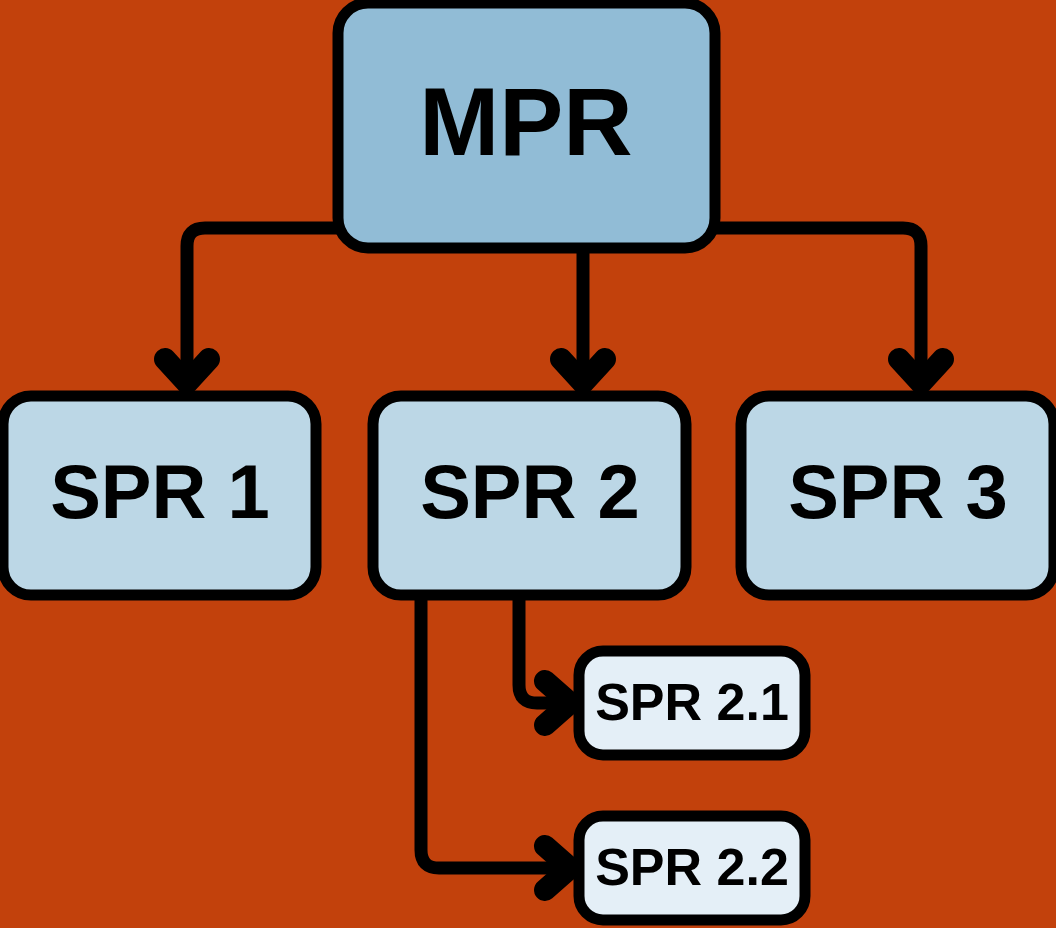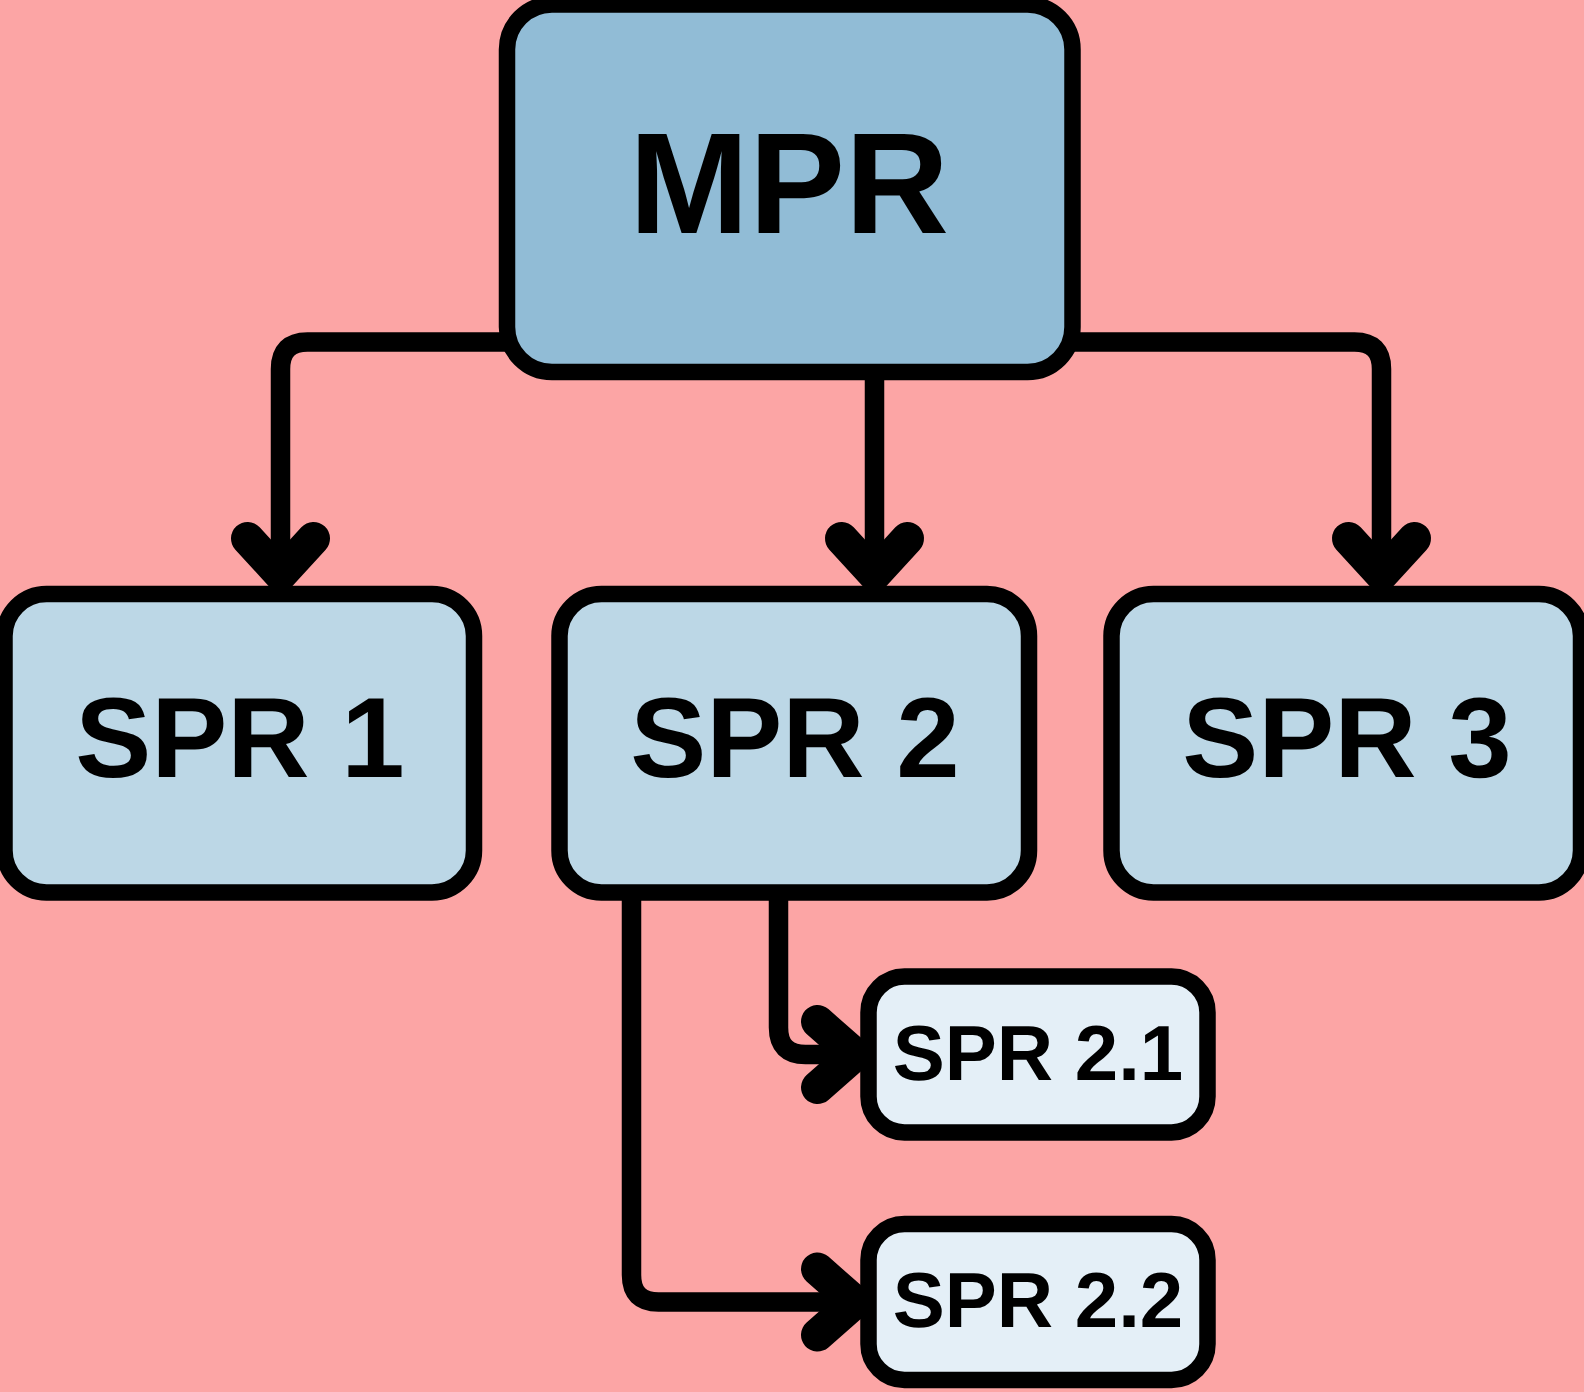--- a/index.html
+++ b/index.html
@@ -7,21 +7,21 @@
     padding: 0;
     background: #ffffff;
   }
   body {
     font-family: "Liberation Sans", sans-serif;
   }
   #diagram-root {
     position: relative;
     width: 1056px;
     height: 928px;
-    background: #fca5a5;
+    background: #c2410c;
     overflow: hidden;
   }
   #diagram-svg {
     position: absolute;
     left: 0;
     top: 0;
     width: 1056px;
     height: 928px;
   }
   .node-label {

